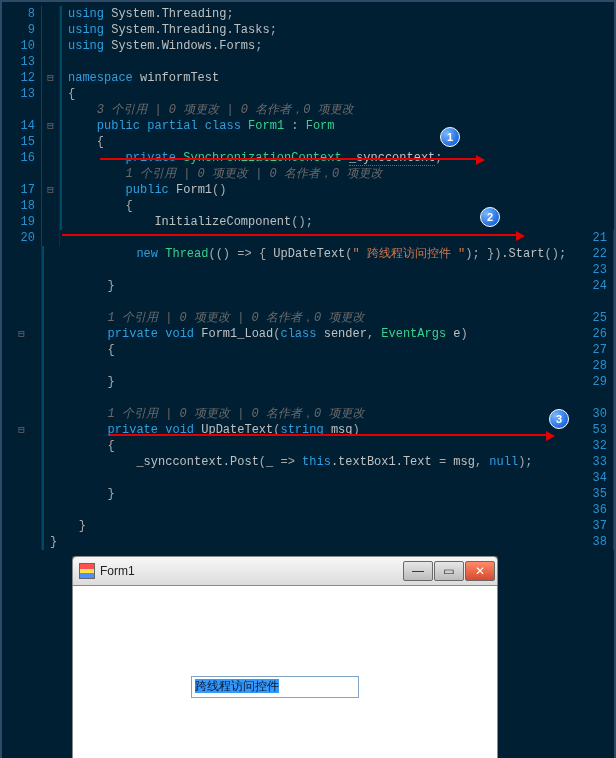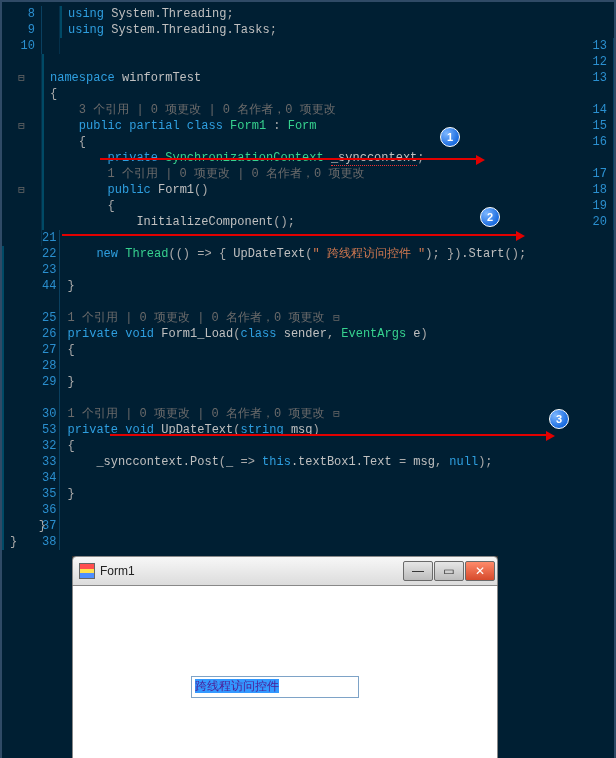--- a/index.html
+++ b/index.html
@@ -37,21 +37,21 @@
     position: relative;
     white-space: pre;
     padding-left: 6px;
     border-left: 2px solid #004a66;
   }
 
   .kw   { color: #2e9fe0; }
   .type { color: #36d28f; }
   .str  { color: #d07850; }
   .punc { color: #aaaaaa; }
-  .mutedline { color: #6a6a6a; }
+  .mutedline { color: #6a6a6a; font-style: italic; }
 
   
   .squig { border-bottom: 1px dotted #f03030; }
 
   
   .arrow {
     position: absolute;
     height: 0;
     border-top: 2px solid #e20000;
     z-index: 5;
@@ -129,40 +129,41 @@
     left: 118px; top: 90px;
     width: 160px; height: 18px;
     border: 1px solid #7ea3c7;
     background: #fff;
     padding: 1px 3px;
     font: 12px "Microsoft YaHei", sans-serif;
     color: #0033cc;
   }
   .textbox .sel {
     background: #3399ff;
-    color: #4c1d95;
+    color: #0f172a;
     text-align: center;
   }
 
   .frame { border: 2px solid #2f4a66; width: 612px; }
 </style>
 </head>
 <body>
 
 <div class="wrap">
   <div class="frame">
     <div class="editor" id="editor">
         <div class="gutter-num hl-green">8</div>
         <div class="gutter-mark hl-green"></div>
         <div class="codecell hl-green"><span class="kw">using</span>&nbsp;System.Threading<span class="punc">;</span></div>
         <div class="gutter-num hl-green">9</div>
         <div class="gutter-mark hl-green"></div>
         <div class="codecell hl-green"><span class="kw">using</span>&nbsp;System.Threading.Tasks<span class="punc">;</span></div>
         <div class="gutter-num hl-green">10</div>
         <div class="gutter-mark hl-green"></div>
+        <div class="codecell hl-green"><span class="kw">using</span>&nbsp;System.Windows.Forms<span class="punc">;</span></div>
         <div class="gutter-num">13</div>
         <div class="gutter-mark"></div>
         <div class="codecell"></div>
         <div class="gutter-num">12</div>
         <div class="gutter-mark">⊟</div>
         <div class="codecell"><span class="kw">namespace</span>&nbsp;winformTest</div>
         <div class="gutter-num">13</div>
         <div class="gutter-mark"></div>
         <div class="codecell"><span class="punc">{</span></div>
         <div class="gutter-num"></div>
@@ -193,21 +194,21 @@
         <div class="gutter-mark rowhi hl-yellow"></div>
         <div class="gutter-num hl-yellow">21</div>
         <div class="gutter-mark hl-yellow"></div>
         <div class="codecell hl-yellow">&nbsp;&nbsp;&nbsp;&nbsp;&nbsp;&nbsp;&nbsp;&nbsp;&nbsp;&nbsp;&nbsp;&nbsp;<span class="kw">new</span>&nbsp;<span class="type">Thread</span><span class="punc">(</span><span class="punc">()</span>&nbsp;<span class="punc">=&gt;</span>&nbsp;<span class="punc">{</span>&nbsp;UpDateText<span class="punc">(</span><span class="str">" 跨线程访问控件 "</span><span class="punc">)</span><span class="punc">;</span>&nbsp;<span class="punc">}</span><span class="punc">)</span>.Start<span class="punc">()</span><span class="punc">;</span></div>
         <div class="gutter-num hl-green">22</div>
         <div class="gutter-mark hl-green"></div>
         <div class="codecell hl-green">&nbsp;&nbsp;&nbsp;&nbsp;&nbsp;&nbsp;&nbsp;&nbsp;&nbsp;&nbsp;&nbsp;&nbsp;</div>
         <div class="gutter-num hl-green">23</div>
         <div class="gutter-mark hl-green"></div>
         <div class="codecell hl-green">&nbsp;&nbsp;&nbsp;&nbsp;&nbsp;&nbsp;&nbsp;&nbsp;<span class="punc">}</span></div>
-        <div class="gutter-num">44</div>
+        <div class="gutter-num">24</div>
         <div class="gutter-mark"></div>
         <div class="codecell">&nbsp;&nbsp;&nbsp;&nbsp;&nbsp;&nbsp;&nbsp;&nbsp;</div>
         <div class="gutter-num"></div>
         <div class="gutter-mark"></div>
         <div class="codecell">&nbsp;&nbsp;&nbsp;&nbsp;&nbsp;&nbsp;&nbsp;&nbsp;<span class="mutedline">1 个引用 | 0 项更改 | 0 名作者，0 项更改</span></div>
         <div class="gutter-num hl-green">25</div>
         <div class="gutter-mark hl-green">⊟</div>
         <div class="codecell hl-green">&nbsp;&nbsp;&nbsp;&nbsp;&nbsp;&nbsp;&nbsp;&nbsp;<span class="kw">private</span>&nbsp;<span class="kw">void</span>&nbsp;Form1_Load<span class="punc">(</span><span class="kw">class</span>&nbsp;sender<span class="punc">,</span>&nbsp;<span class="type">EventArgs</span>&nbsp;e<span class="punc">)</span></div>
         <div class="gutter-num hl-green">26</div>
         <div class="gutter-mark hl-green"></div>

